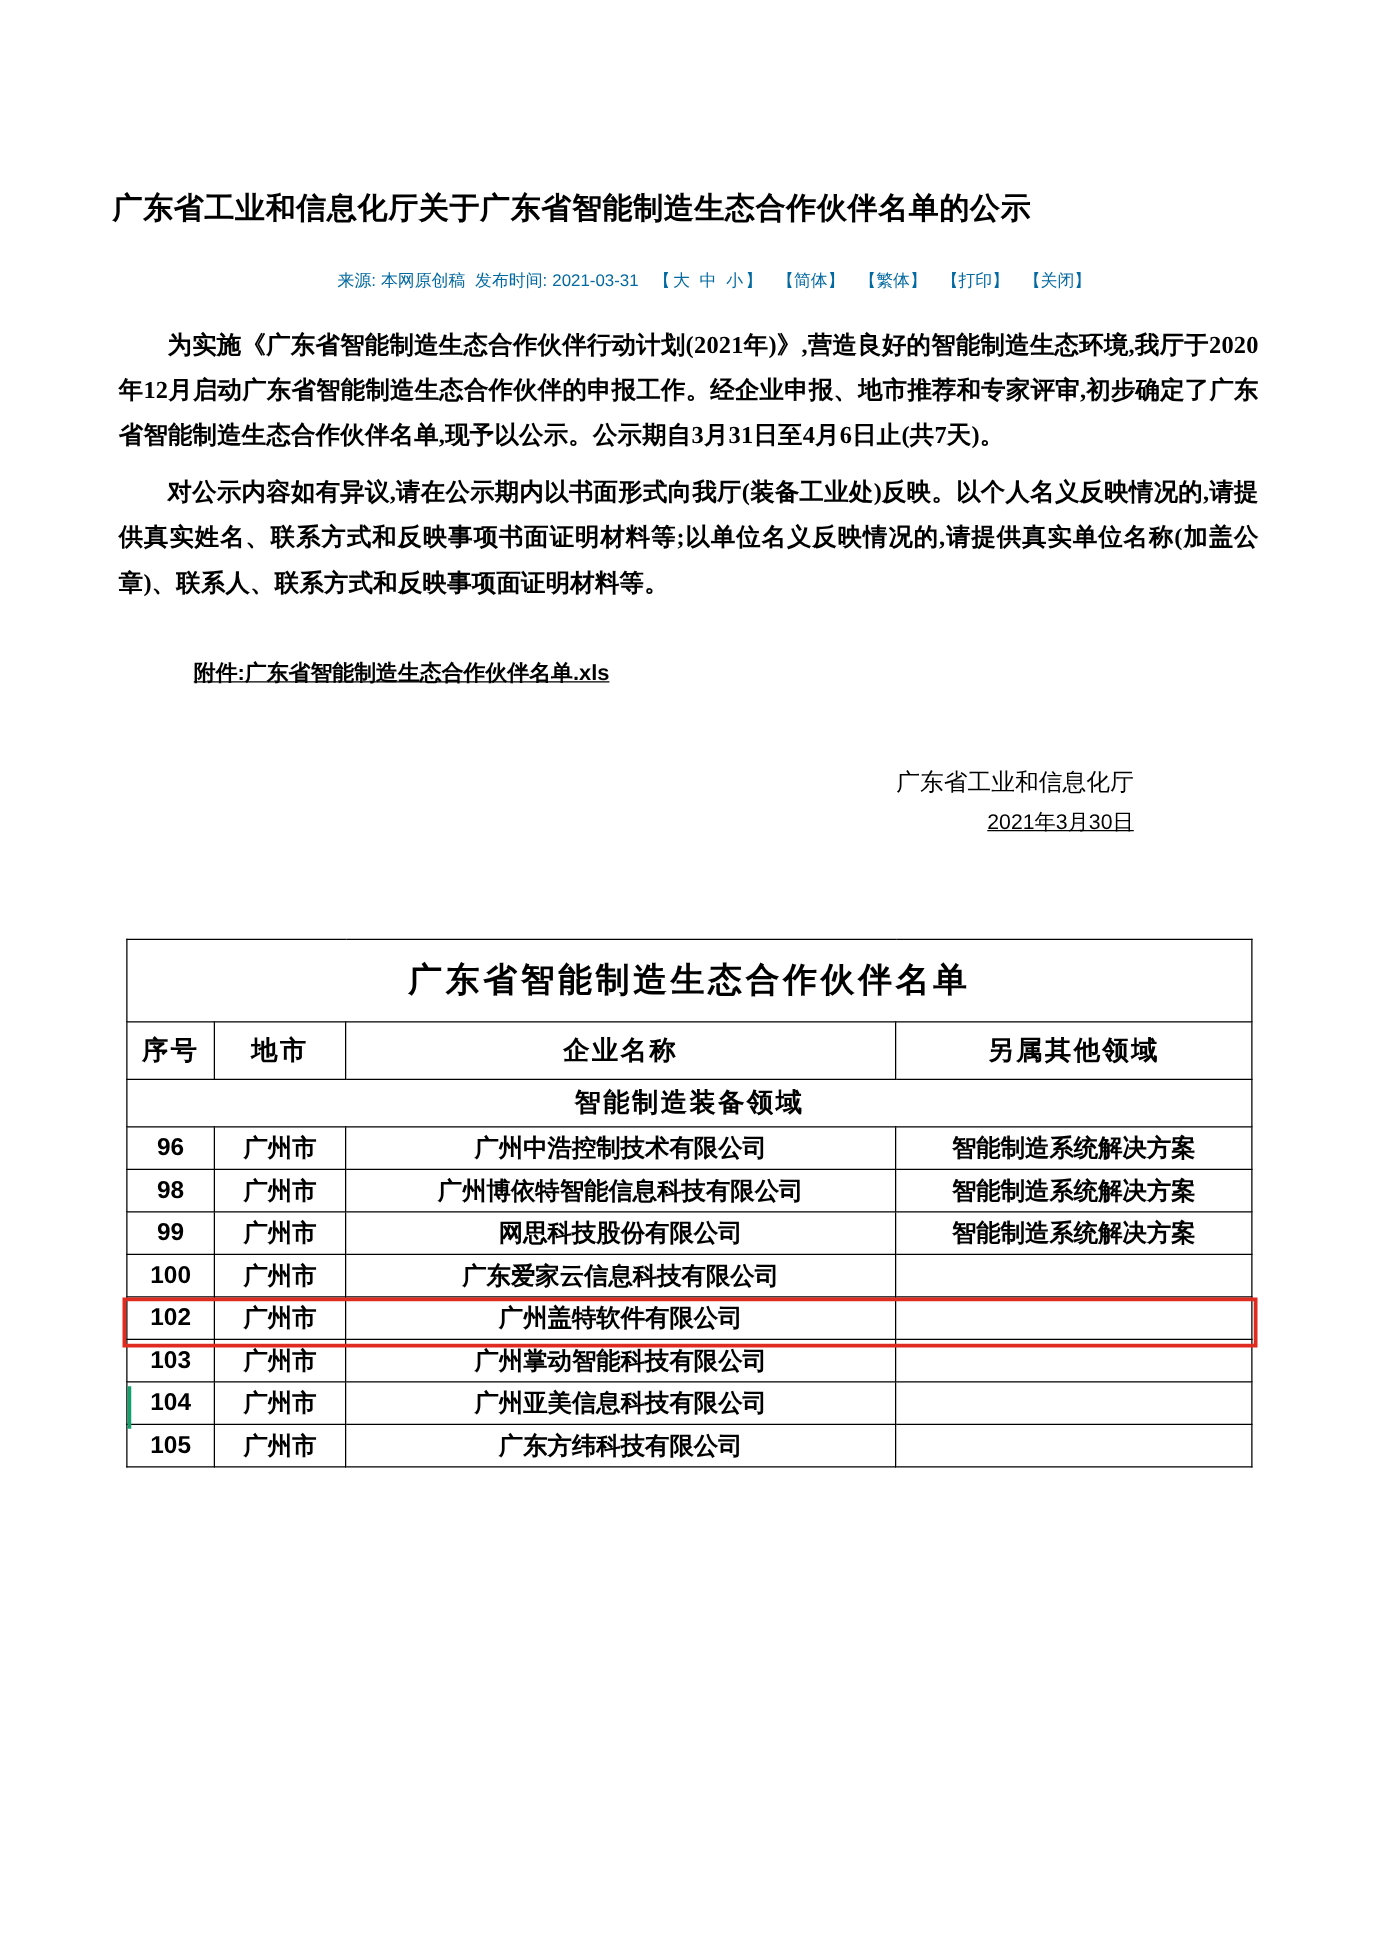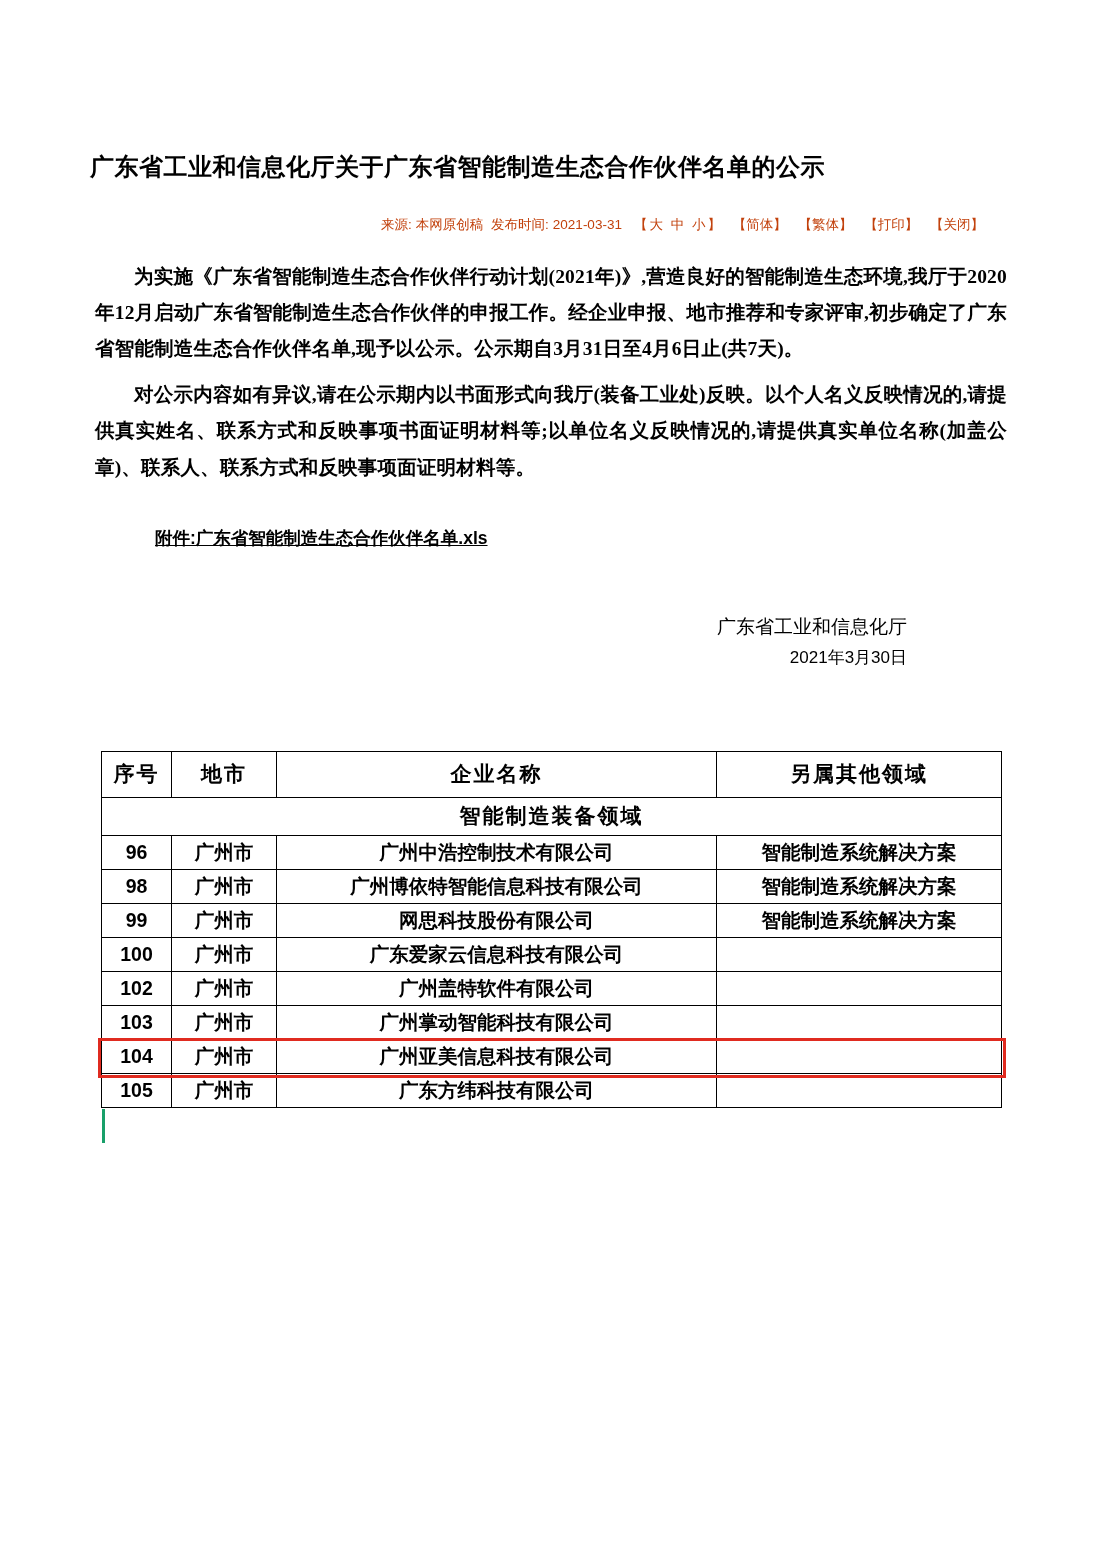--- a/index.html
+++ b/index.html
@@ -25,26 +25,26 @@
     text-align: left;
     font-family: "Liberation Sans", "DejaVu Sans", sans-serif;
     font-weight: bold;
     font-size: 24px;
     letter-spacing: 0.5px;
     margin: 0;
     padding: 150px 90px 0 90px;
     line-height: 1.4;
   }
   .meta-line {
-    text-align: right;
+    text-align: center;
     font-family: "Liberation Sans", "DejaVu Sans", sans-serif;
     font-size: 13.5px;
-    color: #c2410c;
+    color: #0369a1;
     margin: 0;
-    padding: 30px 118px 0 90px;
+    padding: 30px 49px 0 90px;
     line-height: 1.6;
   }
   .meta-line .meta-seg { margin-right: 4px; }
   .meta-line .bracket-group { margin-left: 8px; }
   .meta-line .size-link { margin: 0 2px; cursor: pointer; }
   .body-wrap {
     padding: 0 95px 0 95px;
     margin-top: 24px;
   }
   p.para {
@@ -70,20 +70,21 @@
     padding-right: 100px;
     text-align: right;
     font-size: 19px;
     line-height: 2.0;
   }
   .sig-date {
     text-align: right;
     padding-right: 100px;
     font-size: 17px;
     font-family: "Liberation Sans", "DejaVu Sans", sans-serif;
+    text-decoration: underline;
   }
   
   .table-area {
     margin: 82px auto 0 auto;
     width: 900px;
     position: relative;
   }
   table.list {
     border-collapse: collapse;
     width: 100%;
@@ -174,20 +175,23 @@
 
   <div class="table-area">
     <table class="list">
       <colgroup>
         <col class="c-no">
         <col class="c-city">
         <col class="c-name">
         <col class="c-field">
       </colgroup>
       <tbody>
+        <tr class="title-row">
+          <td colspan="4">广东省智能制造生态合作伙伴名单</td>
+        </tr>
         <tr class="header-row">
           <td>序号</td>
           <td>地市</td>
           <td>企业名称</td>
           <td>另属其他领域</td>
         </tr>
         <tr class="section-row">
           <td colspan="4">智能制造装备领域</td>
         </tr>
 

